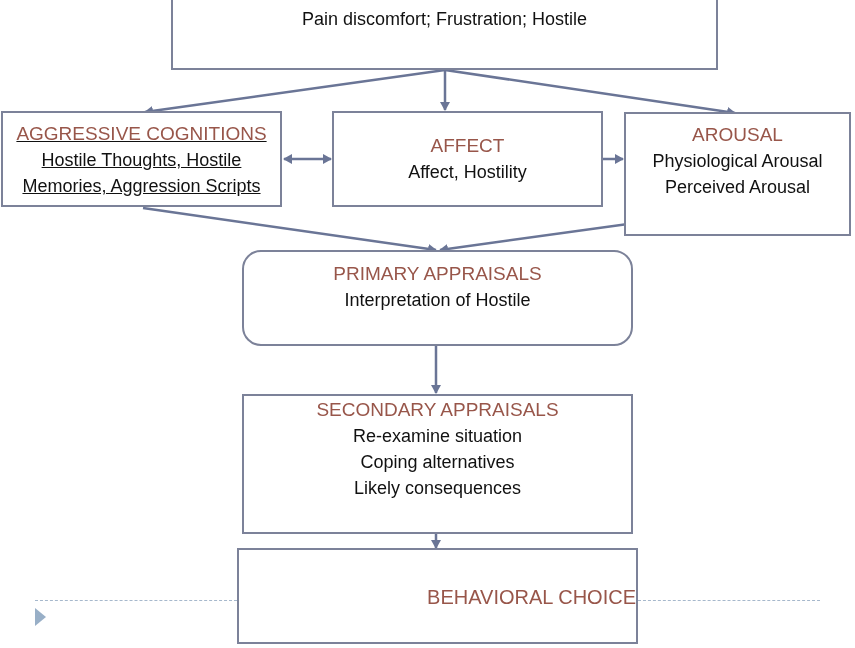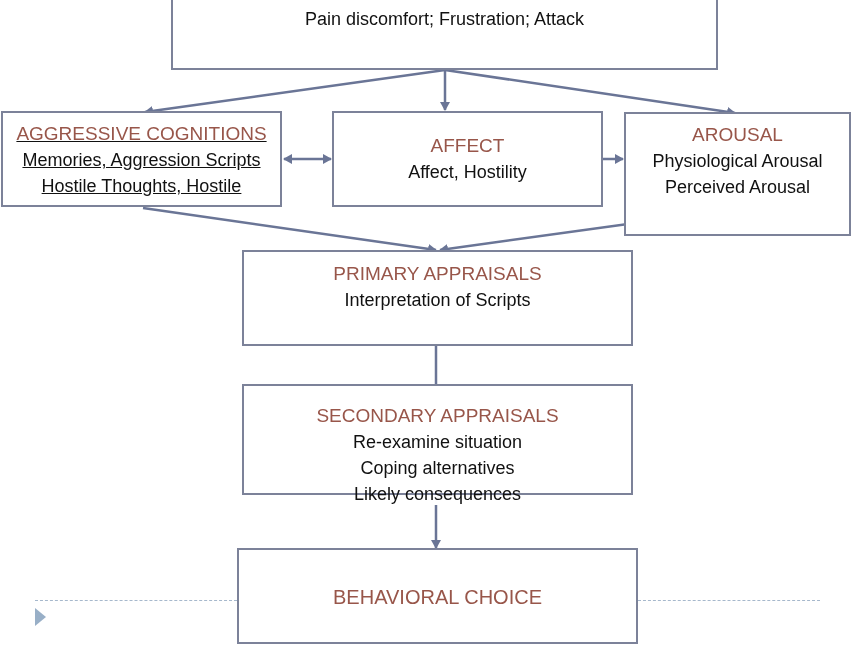--- a/index.html
+++ b/index.html
@@ -39,47 +39,47 @@
     <line x1="284" y1="159" x2="331" y2="159" marker-end="url(#ah)" marker-start="url(#ahs)"></line>
     <line x1="561" y1="159" x2="623" y2="159" marker-end="url(#ah)" marker-start="url(#ahs)"></line>
     <line x1="143" y1="208" x2="436" y2="250" marker-end="url(#ah)"></line>
     <line x1="737" y1="209" x2="440" y2="250" marker-end="url(#ah)"></line>
     <line x1="436" y1="346" x2="436" y2="393" marker-end="url(#ah)"></line>
     <line x1="436" y1="505" x2="436" y2="548" marker-end="url(#ah)"></line>
   </g>
 </svg>
 
 <div class="box" style="left:171px; top:-2px; width:547px; height:72px; padding-top:6px;">
-  <div class="line">Pain discomfort; Frustration; Attack</div>
+  <div class="line">Pain discomfort; Frustration; Hostile</div>
 </div>
 
 <div class="box" style="left:1px; top:111px; width:281px; height:96px; padding-top:8px;text-decoration:underline;">
   <div class="title">AGGRESSIVE COGNITIONS</div>
+  <div class="line">Hostile Thoughts, Hostile</div>
   <div class="line">Memories, Aggression Scripts</div>
-  <div class="line">Hostile Thoughts, Hostile</div>
 </div>
 
 <div class="box" style="left:332px; top:111px; width:271px; height:96px; padding-top:20px;">
   <div class="title">AFFECT</div>
   <div class="line">Affect, Hostility</div>
 </div>
 
 <div class="box" style="left:624px; top:112px; width:227px; height:124px; padding-top:8px;">
   <div class="title">AROUSAL</div>
   <div class="line">Physiological Arousal</div>
   <div class="line">Perceived Arousal</div>
 </div>
 
-<div class="box" style="left:242px; top:250px; width:391px; height:96px; padding-top:9px;">
+<div class="box" style="left:242px; top:250px; width:391px; height:96px; padding-top:9px;border-radius:19px;">
   <div class="title">PRIMARY APPRAISALS</div>
-  <div class="line">Interpretation of Scripts</div>
+  <div class="line">Interpretation of Hostile</div>
 </div>
 
-<div class="box" style="left:242px; top:384px; width:391px; height:111px; padding-top:17px;">
+<div class="box" style="left:242px; top:394px; width:391px; height:140px; padding-top:1px;">
   <div class="title">SECONDARY APPRAISALS</div>
   <div class="line">Re-examine situation</div>
   <div class="line">Coping alternatives</div>
   <div class="line">Likely consequences</div>
 </div>
 
 <div class="box" style="left:237px; top:548px; width:401px; height:96px; padding-top:34px;">
-  <div class="title" style="font-size:20px;">BEHAVIORAL CHOICE</div>
+  <div class="title" style="font-size:20px;text-align:right;">BEHAVIORAL CHOICE</div>
 </div>
 
 </body></html>

